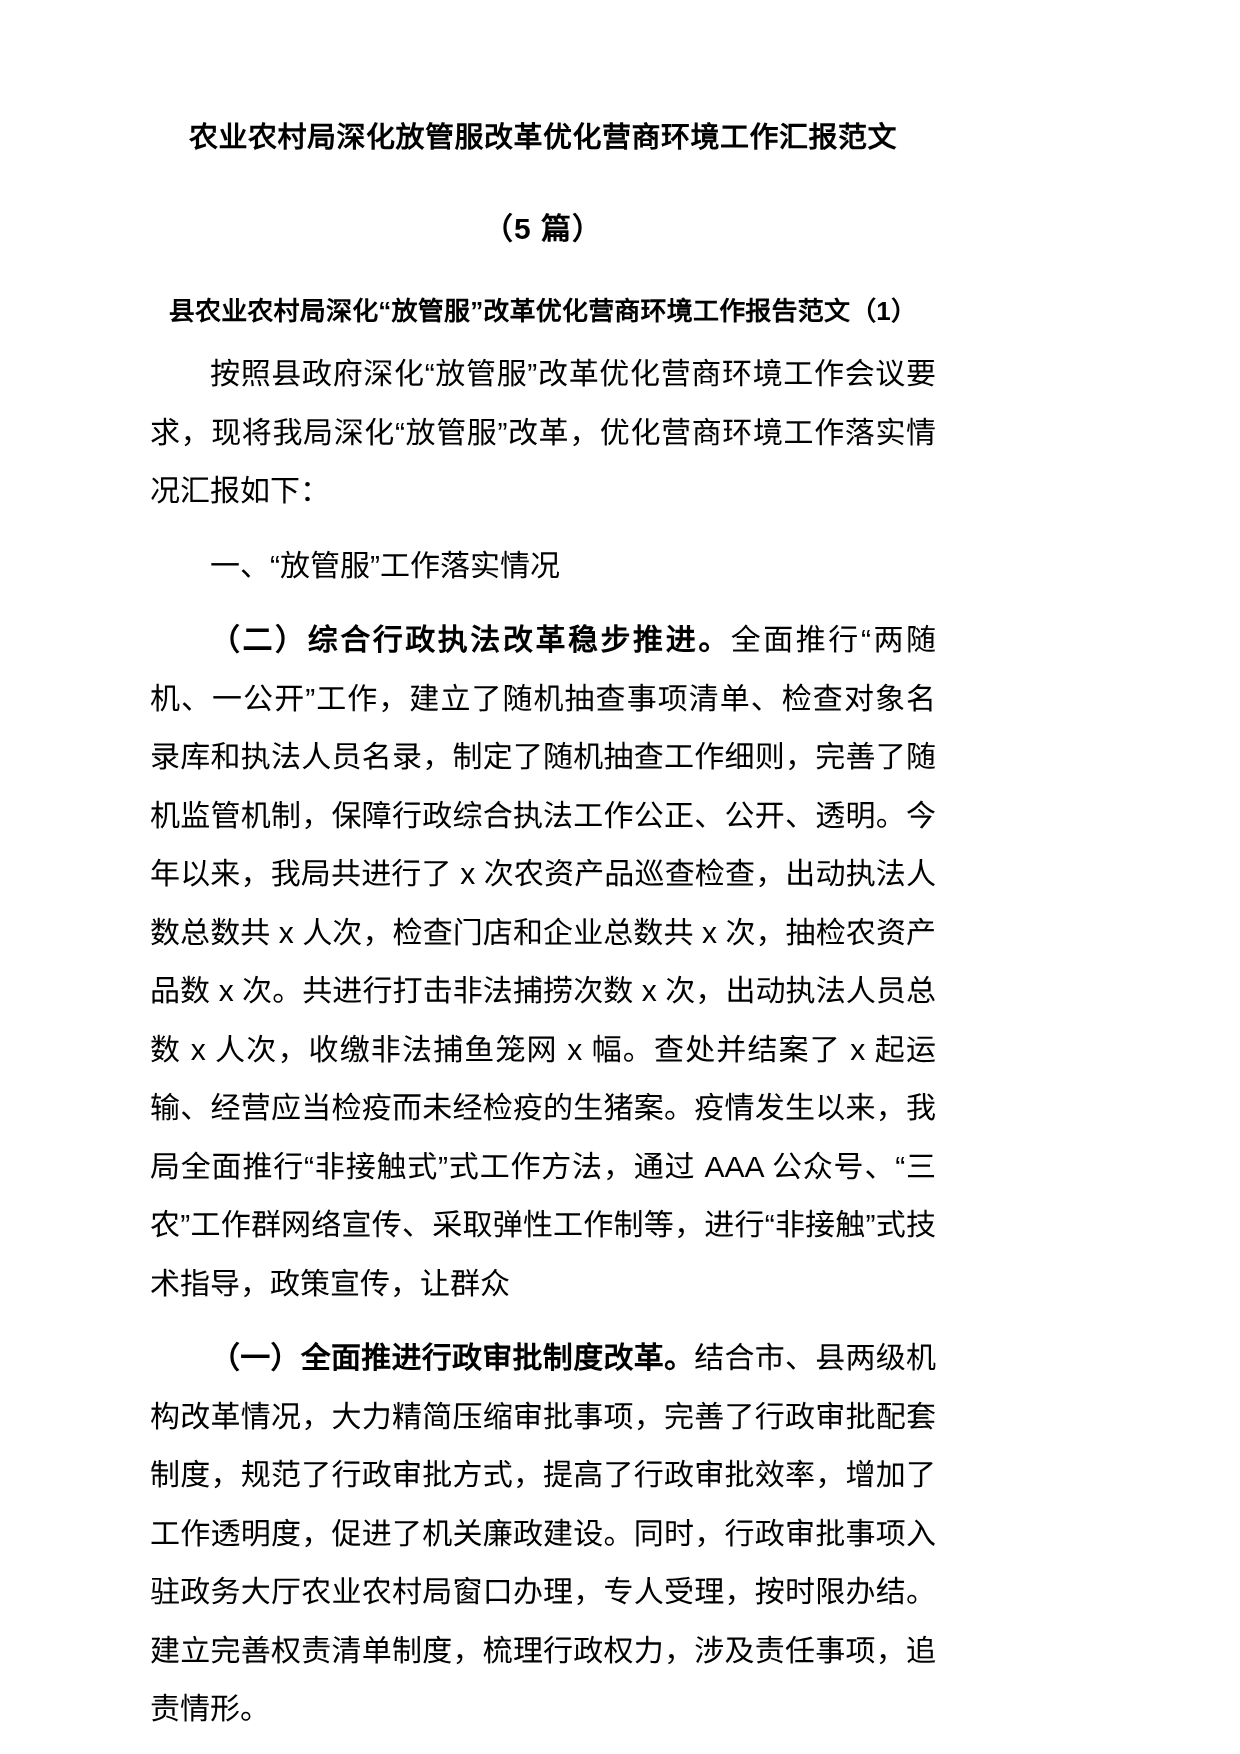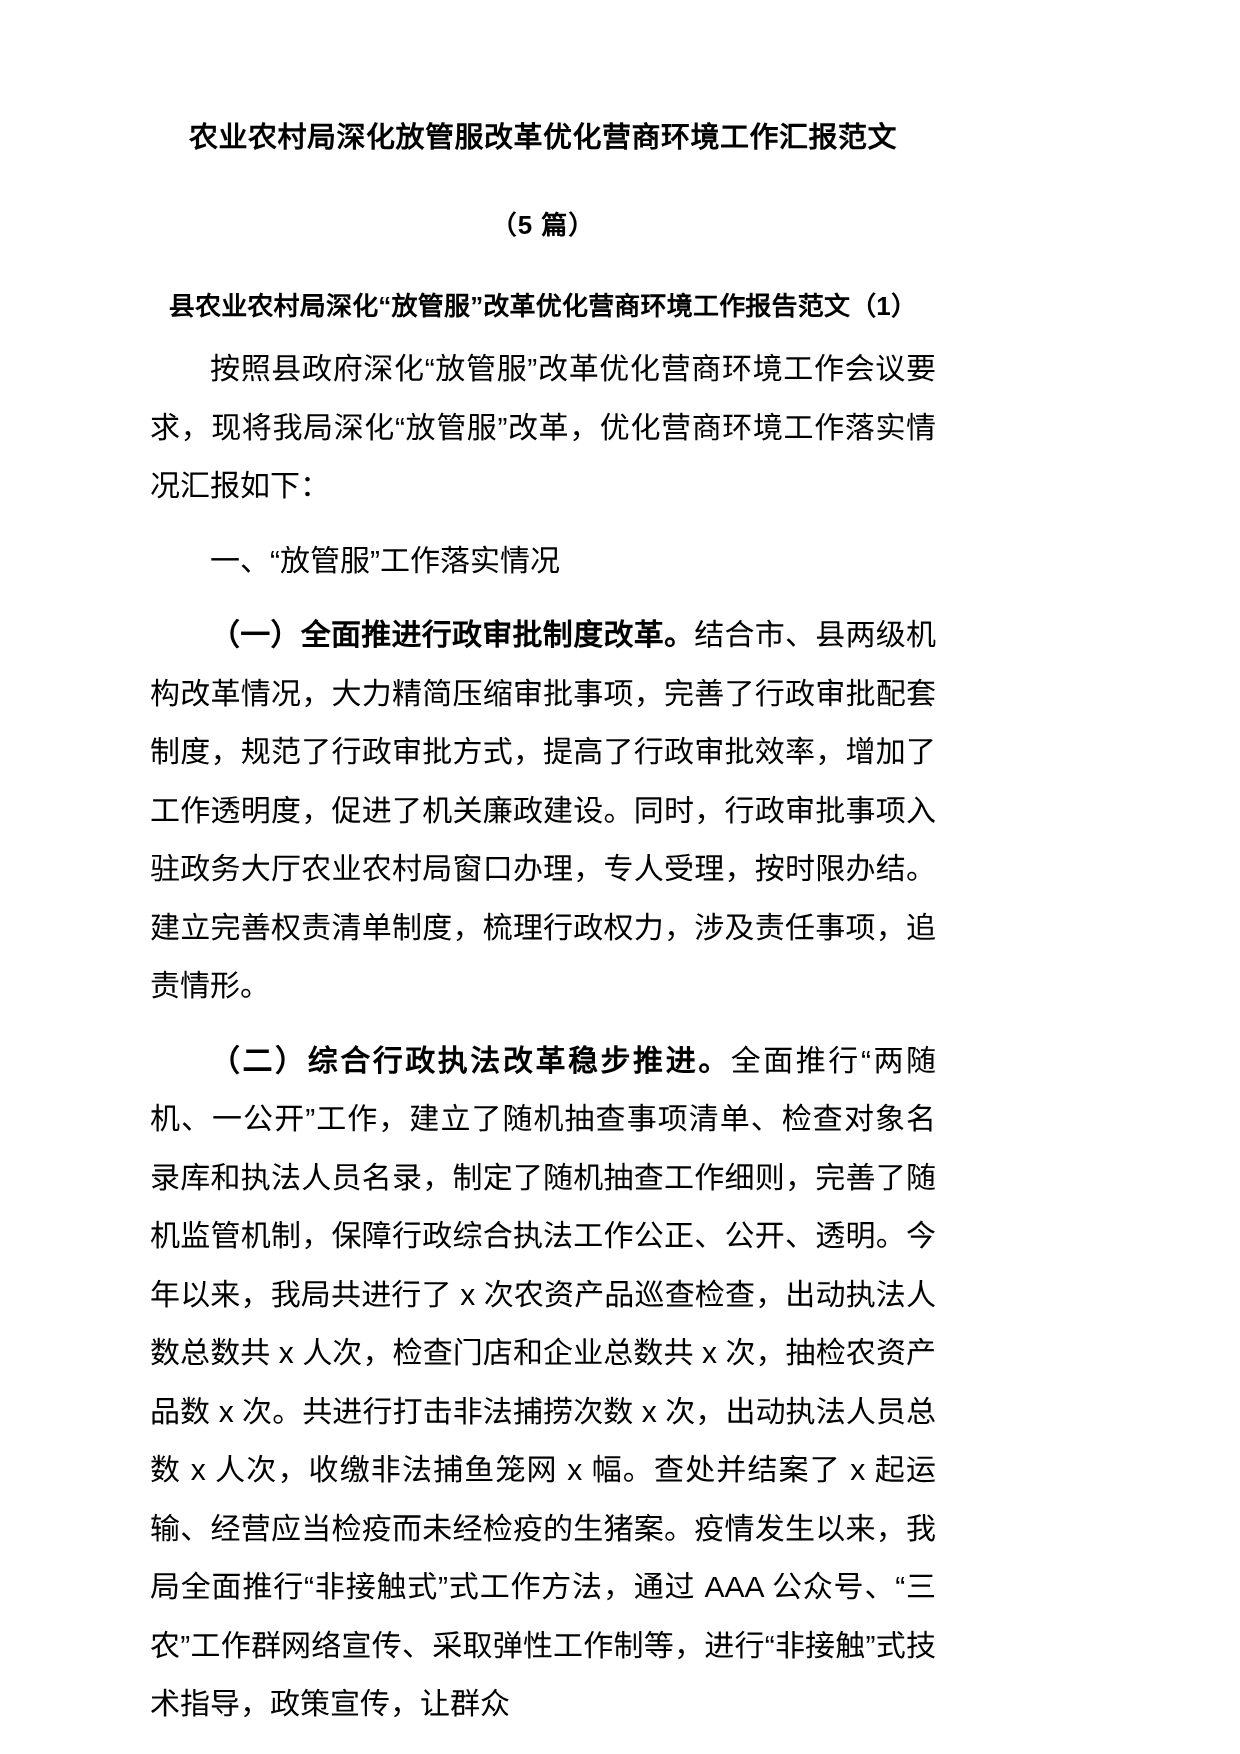--- a/index.html
+++ b/index.html
@@ -27,21 +27,21 @@
   .doc-title {
     font-size: 29px;
     font-weight: 700;
     text-align: center;
     letter-spacing: 0.5px;
     line-height: 1.35;
     margin: 0 0 0 0;
     padding: 0 10px;
   }
   .doc-subtitle {
-    font-size: 26px;
+    font-size: 30px;
     font-weight: 700;
     text-align: center;
     letter-spacing: 1px;
     line-height: 1.3;
     margin: 52px 0 0 0;
   }
   .section-heading {
     font-size: 26px;
     font-weight: 700;
     text-align: center;
@@ -76,21 +76,21 @@
   <h1 class="doc-title">农业农村局深化放管服改革优化营商环境工作汇报范文</h1>
 
   <div class="doc-subtitle">（5 篇）</div>
 
   <h2 class="section-heading">县农业农村局深化“放管服”改革优化营商环境工作报告范文（1）</h2>
 
   <p class="body">按照县政府深化“放管服”改革优化营商环境工作会议要求，现将我局深化“放管服”改革，优化营商环境工作落实情况汇报如下：</p>
 
   <p class="body">一、“放管服”工作落实情况</p>
 
+  <p class="body clip">
+    <span class="lead">（二）综合行政执法改革稳步推进。</span><span>全面推行“两随机、一公开”工作，建立了随机抽查事项清单、检查对象名录库和执法人员名录，制定了随机抽查工作细则，完善了随机监管机制，保障行政综合执法工作公正、公开、透明。今年以来，我局共进行了 x 次农资产品巡查检查，出动执法人数总数共 x 人次，检查门店和企业总数共 x 次，抽检农资产品数 x 次。共进行打击非法捕捞次数 x 次，出动执法人员总数 x 人次，收缴非法捕鱼笼网 x 幅。查处并结案了 x 起运输、经营应当检疫而未经检疫的生猪案。疫情发生以来，我局全面推行“非接触式”式工作方法，通过 AAA 公众号、“三农”工作群网络宣传、采取弹性工作制等，进行“非接触”式技术指导，政策宣传，让群众</span>
+  </p>
+
   <p class="body">
     <span class="lead">（一）全面推进行政审批制度改革。</span><span>结合市、县两级机构改革情况，大力精简压缩审批事项，完善了行政审批配套制度，规范了行政审批方式，提高了行政审批效率，增加了工作透明度，促进了机关廉政建设。同时，行政审批事项入驻政务大厅农业农村局窗口办理，专人受理，按时限办结。建立完善权责清单制度，梳理行政权力，涉及责任事项，追责情形。</span>
-  </p>
-
-  <p class="body clip">
-    <span class="lead">（二）综合行政执法改革稳步推进。</span><span>全面推行“两随机、一公开”工作，建立了随机抽查事项清单、检查对象名录库和执法人员名录，制定了随机抽查工作细则，完善了随机监管机制，保障行政综合执法工作公正、公开、透明。今年以来，我局共进行了 x 次农资产品巡查检查，出动执法人数总数共 x 人次，检查门店和企业总数共 x 次，抽检农资产品数 x 次。共进行打击非法捕捞次数 x 次，出动执法人员总数 x 人次，收缴非法捕鱼笼网 x 幅。查处并结案了 x 起运输、经营应当检疫而未经检疫的生猪案。疫情发生以来，我局全面推行“非接触式”式工作方法，通过 AAA 公众号、“三农”工作群网络宣传、采取弹性工作制等，进行“非接触”式技术指导，政策宣传，让群众</span>
   </p>
 
 </div>
 
 </body></html>

